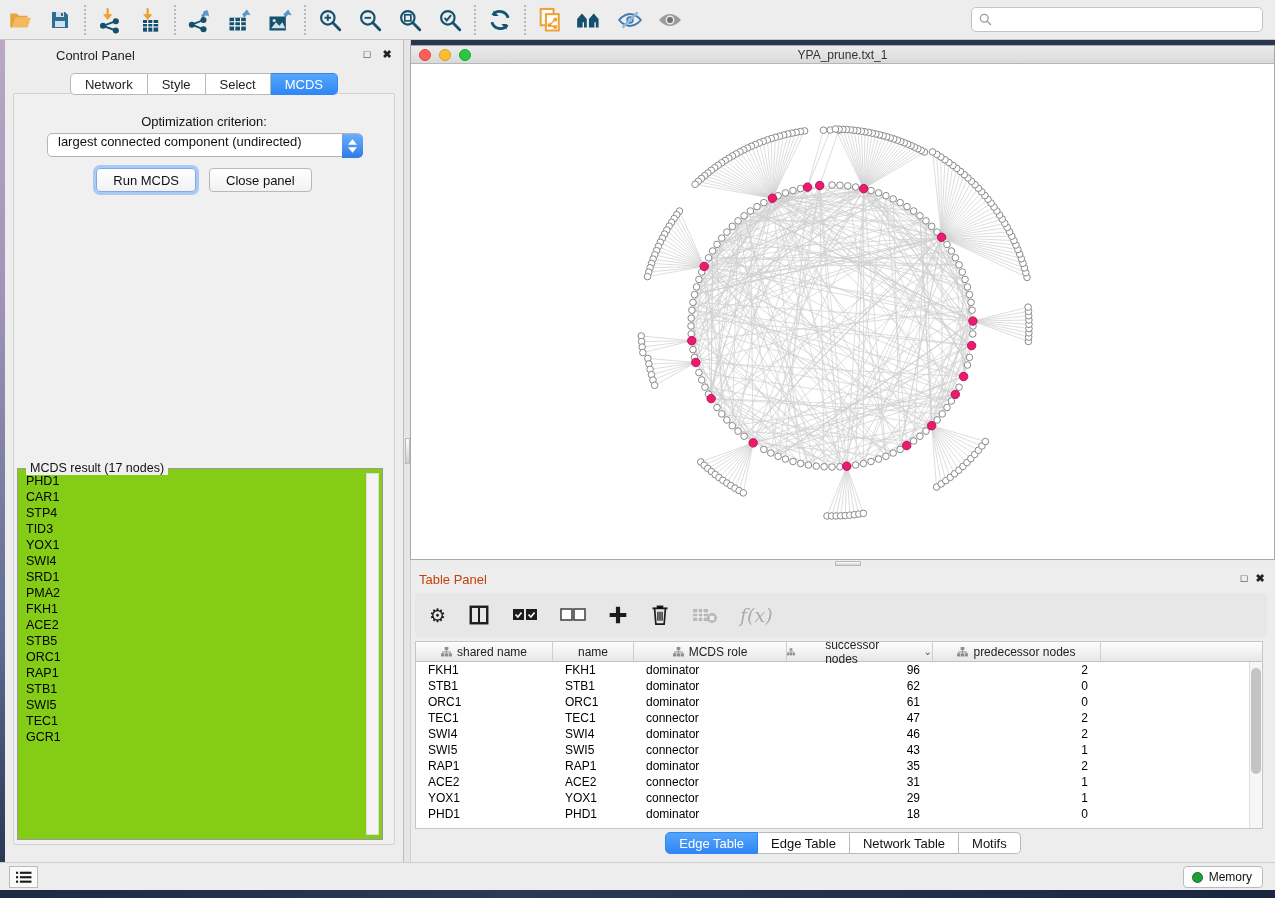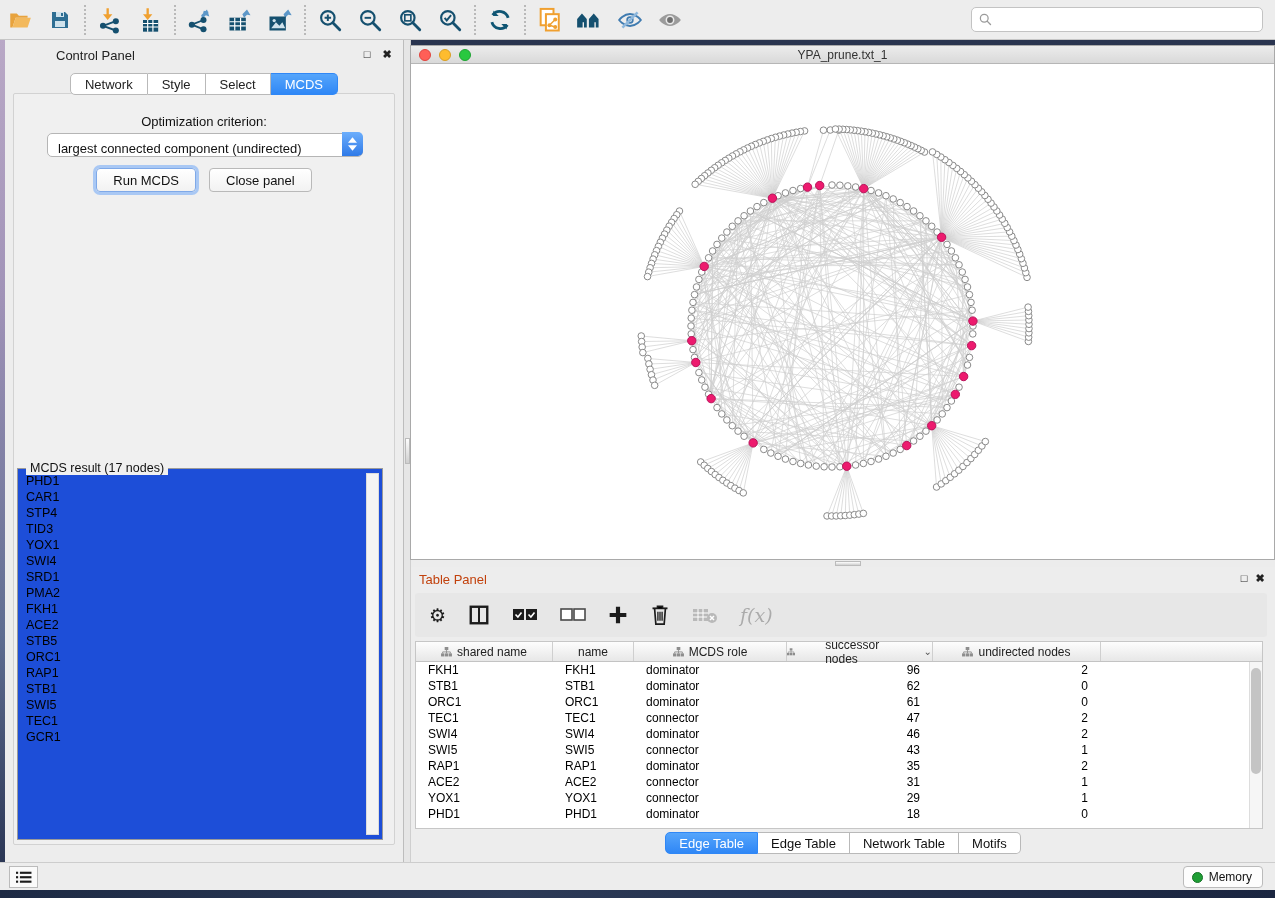--- a/index.html
+++ b/index.html
@@ -34,31 +34,31 @@
   #cp-subpanel { left:8px; top:53px; width:382px; height:752px; background:#f0f0f0;
     border:1px solid #d2d2d2; border-radius:2px; }
   #cp-tabs { left:0; top:33px; width:398px; display:flex; justify-content:center; z-index:5; }
   .cp-tab { height:22px; padding:0 14px; background:#fff; border:1px solid #b9b9b9;
     border-left:none; font-size:13px; color:#222; display:flex; align-items:center; cursor:default; }
   .cp-tab:first-child { border-left:1px solid #b9b9b9; border-radius:5px 0 0 5px; }
   .cp-tab:last-child { border-radius:0 5px 5px 0; }
   .cp-tab.active { background:linear-gradient(180deg,#55a5fb,#2f87f6); color:#fff; border-color:#2f87f6; }
   #opt-label { left:0; top:74px; width:398px; text-align:center; font-size:13px; color:#111; }
   #opt-select { left:42px; top:93px; width:316px; height:24px; background:#fff;
-    border:1px solid #b5b5b5; border-radius:5px; display:flex; align-items:flex-end; cursor:default; }
+    border:1px solid #b5b5b5; border-radius:5px; display:flex; align-items:flex-start; cursor:default; }
   #opt-select-text { flex:1; font-size:13px; color:#111; padding-left:10px; white-space:nowrap; }
   #opt-stepper { width:21px; height:24px; margin-right:-1px; border-radius:0 5px 5px 0;
     background:linear-gradient(180deg,#6caefc,#2f7ae8); display:flex; flex-direction:column;
     align-items:center; justify-content:center; gap:2px; }
   #cp-buttons { left:0; top:128px; width:398px; display:flex; justify-content:center; gap:13px; }
   .cp-btn { height:24px; padding:0 16px; background:linear-gradient(180deg,#ffffff,#f2f2f2);
     border:1px solid #b9b9b9; border-radius:4px; font-size:13px; color:#111; cursor:default; }
   .cp-btn.default-btn { box-shadow:0 0 0 3px rgba(112,167,247,.55); border-color:#7fa9e8; }
 
-  #mcds-group { left:12px; top:428px; width:366px; height:372px; background:#1d4ed8;
+  #mcds-group { left:12px; top:428px; width:366px; height:372px; background:#84cc16;
     border:1px solid #9a9a9a; }
   #mcds-legend { position:absolute; left:8px; top:-8px; background:#f0f0f0; padding:0 4px;
     font-size:12.5px; color:#111; }
   #mcds-list { position:absolute; left:1px; top:4px; width:352px; bottom:4px; overflow:hidden; }
   .mcds-item { font-size:12.5px; line-height:16px; padding-left:7px; color:#000; }
   #mcds-scroll { position:absolute; right:3px; top:4px; width:13px; bottom:4px;
     background:#f4f4f4; border:1px solid #dcdcdc; }
 
   
   #v-split { left:403px; top:40px; width:8px; height:822px; background:#e6e6e6;
@@ -1186,21 +1186,21 @@
           <span class="sort">⌄</span>
         </div>
         <div class="nt-hcell" style="width: 168px;">
           <svg width="11" height="10" viewBox="0 0 12 11">
             <rect x="4" y="0" width="4" height="3.4" fill="#8d8d8d"></rect>
             <rect x="0" y="7" width="3.6" height="3.4" fill="#8d8d8d"></rect>
             <rect x="4.2" y="7" width="3.6" height="3.4" fill="#8d8d8d"></rect>
             <rect x="8.4" y="7" width="3.6" height="3.4" fill="#8d8d8d"></rect>
             <path d="M6 3.4v2M1.8 7V5.4h8.4V7M6 5.4V7" stroke="#8d8d8d" fill="none"></path>
           </svg>
-          <span>undirected nodes</span>
+          <span>predecessor nodes</span>
         </div>
       </div>
     <div id="nt-body">
         <div class="nt-row">
           <div class="nt-cell left" style="width: 137px;">FKH1</div>
           <div class="nt-cell left" style="width: 81px;">FKH1</div>
           <div class="nt-cell left" style="width: 153px;">dominator</div>
           <div class="nt-cell right" style="width: 146px;">96</div>
           <div class="nt-cell right" style="width: 168px;">2</div>
         </div>

